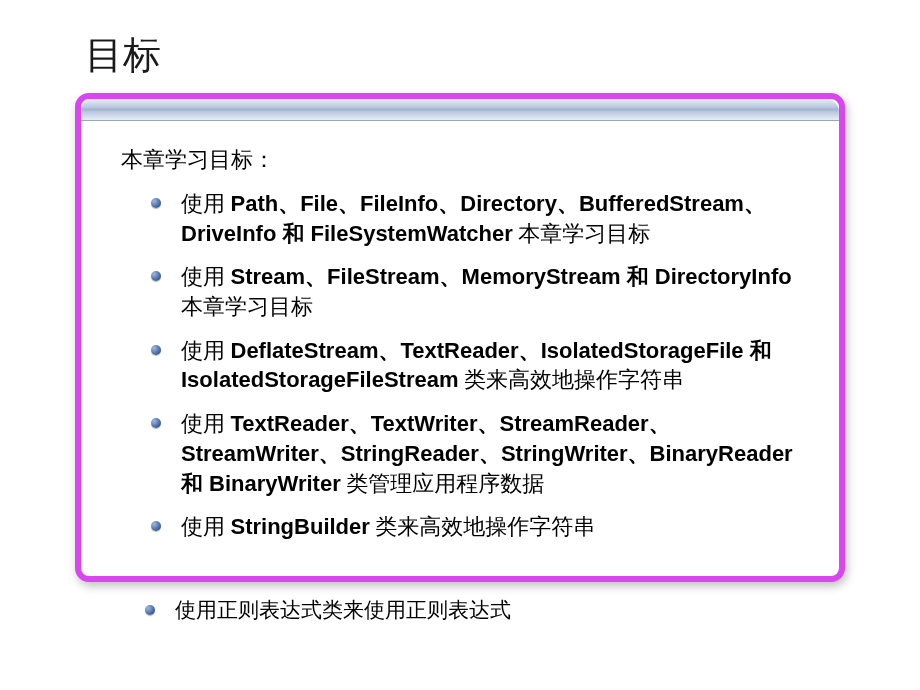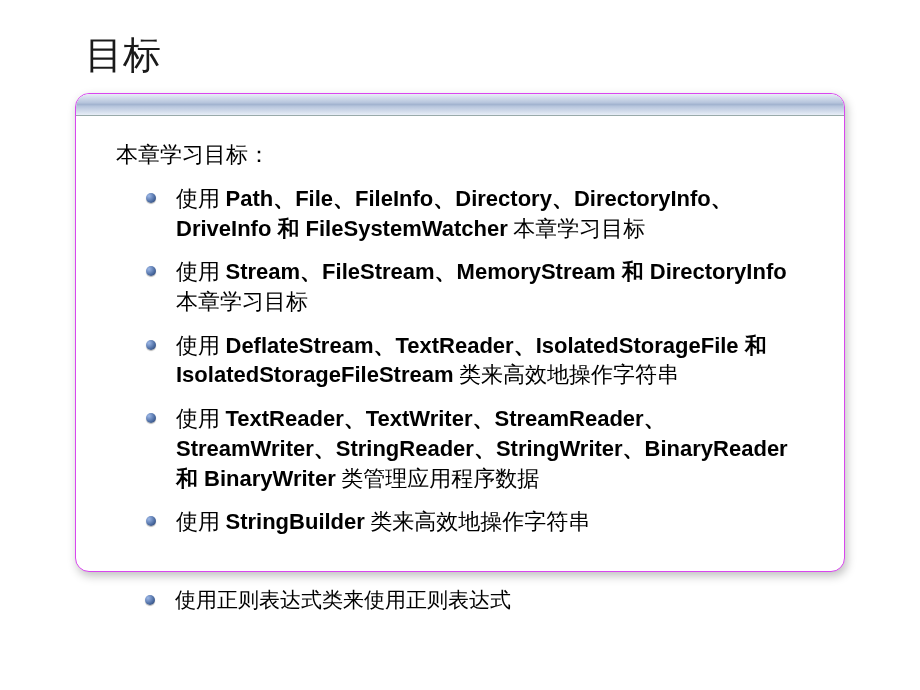--- a/index.html
+++ b/index.html
@@ -19,21 +19,21 @@
   .title {
     font-size: 38px;
     color: #1a1a1a;
     font-family: "SimSun", serif;
     margin-left: 85px;
     margin-bottom: 12px;
     font-weight: normal;
   }
   .panel {
     margin: 0 75px;
-    border: 1px solid #d946ef;
+    border: 6px solid #d946ef;
     border-radius: 14px;
     box-shadow: 2px 4px 10px rgba(0,0,0,0.25);
     background: #ffffff;
     overflow: hidden;
   }
   .panel-header {
     height: 22px;
     background: linear-gradient(to bottom, #e8eef7 0%, #b8c6dd 40%, #a3b4d0 50%, #b8c6dd 60%, #e8eef7 100%);
     border-bottom: 1px solid #9aa;
     border-radius: 13px 13px 0 0;
@@ -98,21 +98,21 @@
 
 <div class="slide">
   <h1 class="title">目标</h1>
 
   <div class="panel">
     <div class="panel-header"></div>
     <div class="panel-body">
       <div class="intro cn">本章学习目标：</div>
       <ul class="bullets">
         <li>
-          <span class="cn">使用 </span><span class="bold">Path、File、FileInfo、Directory、DirectoryInfo、DriveInfo 和 FileSystemWatcher</span><span class="cn"> 本章学习目标</span>
+          <span class="cn">使用 </span><span class="bold">Path、File、FileInfo、Directory、BufferedStream、DriveInfo 和 FileSystemWatcher</span><span class="cn"> 本章学习目标</span>
         </li>
         <li>
           <span class="cn">使用 </span><span class="bold">Stream、FileStream、MemoryStream 和 DirectoryInfo</span><span class="cn"> 本章学习目标</span>
         </li>
         <li>
           <span class="cn">使用 </span><span class="bold">DeflateStream、TextReader、IsolatedStorageFile 和 IsolatedStorageFileStream</span><span class="cn"> 类来高效地操作字符串</span>
         </li>
         <li>
           <span class="cn">使用 </span><span class="bold">TextReader、TextWriter、StreamReader、StreamWriter、StringReader、StringWriter、BinaryReader 和 BinaryWriter</span><span class="cn"> 类管理应用程序数据</span>
         </li>

